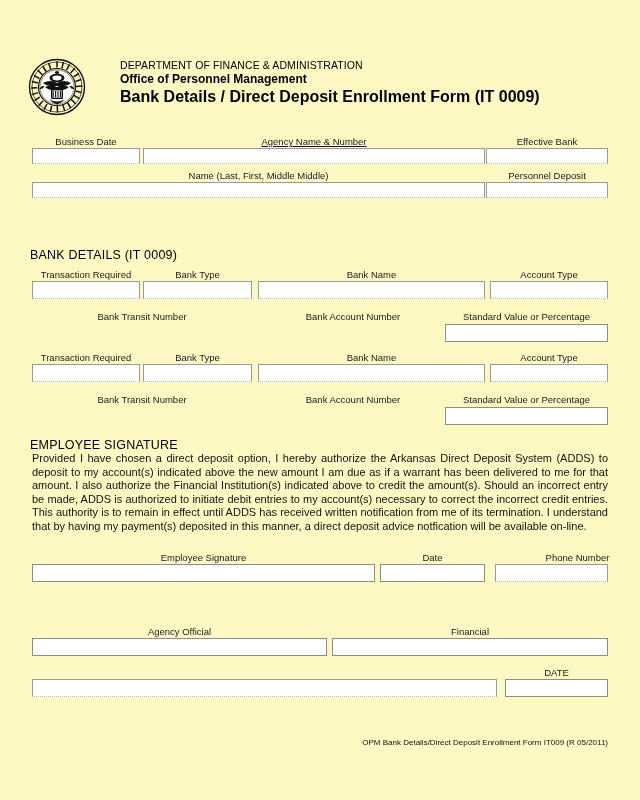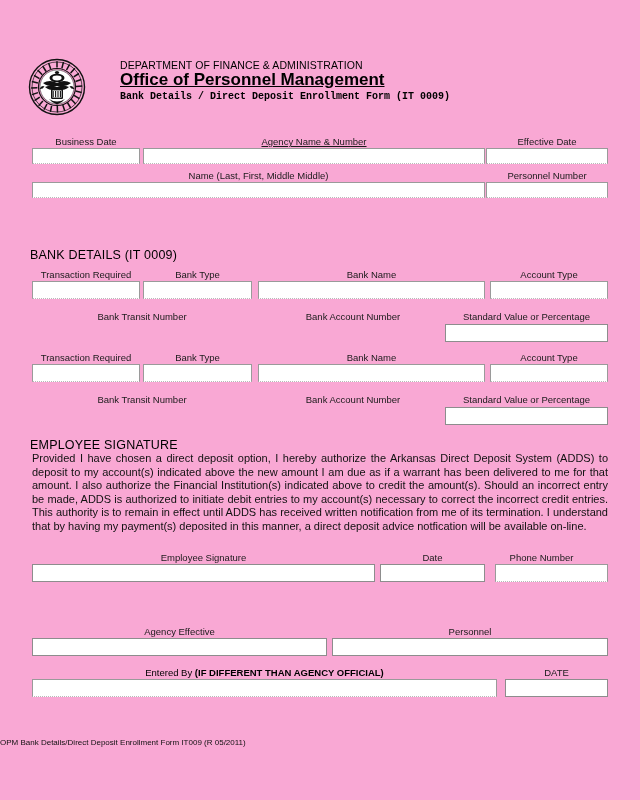--- a/index.html
+++ b/index.html
@@ -14,21 +14,21 @@
     font-family: "Liberation Sans", sans-serif;
     color: #000000;
     overflow: hidden;
   }
 
   .page {
     position: absolute;
     left: 0; top: 0;
     width: 640px;
     height: 800px;
-    background: #f9a8d4;
+    background: #fef9c3;
   }
 
   
   .header {
     position: absolute;
     left: 26px;
     top: 58px;
     width: 588px;
     height: 58px;
   }
@@ -45,32 +45,30 @@
     top: 0px;
     width: 500px;
   }
   .dept-line {
     font-size: 10.5px;
     letter-spacing: 0.1px;
     line-height: 14px;
     white-space: nowrap;
   }
   .office-line {
-    font-size: 17px;
+    font-size: 12px;
     font-weight: bold;
     line-height: 15px;
     white-space: nowrap;
-    text-decoration: underline;
   }
   .title-line {
-    font-size: 10px;
+    font-size: 16px;
     font-weight: bold;
     line-height: 19px;
     white-space: nowrap;
-    font-family: Liberation Mono, monospace;
   }
 
   
   .fld-label {
     position: absolute;
     font-size: 9.5px;
     line-height: 12px;
     text-align: center;
     color: #1a1a1a;
     white-space: nowrap;
@@ -106,21 +104,21 @@
     text-align: justify;
     color: #111;
   }
 
   
   .footer {
     position: absolute;
     left: 0;
     top: 738px;
     width: 608px;
-    text-align: left;
+    text-align: right;
     font-size: 8px;
     color: #111;
     white-space: nowrap;
   }
 
   .mixed-label {
     position: absolute;
     font-size: 9.5px;
     line-height: 12px;
     white-space: nowrap;
@@ -200,27 +198,27 @@
       <div class="title-line">Bank Details / Direct Deposit Enrollment Form (IT 0009)</div>
     </div>
   </div>
 
   <div class="fld-label" style="left:32px; top:136px; width:108px;">Business Date</div>
   <div class="fld-box" style="left:32px; top:148px; width:108px; height:16px;"></div>
 
   <div class="fld-label" style="left:143px; top:136px; width:342px;text-decoration:underline;">Agency Name &amp; Number</div>
   <div class="fld-box" style="left:143px; top:148px; width:342px; height:16px;"></div>
 
-  <div class="fld-label" style="left:486px; top:136px; width:122px;">Effective Date</div>
+  <div class="fld-label" style="left:486px; top:136px; width:122px;">Effective Bank</div>
   <div class="fld-box" style="left:486px; top:148px; width:122px; height:16px;"></div>
 
   <div class="fld-label" style="left:32px; top:170px; width:453px;">Name (Last, First, Middle Middle)</div>
   <div class="fld-box" style="left:32px; top:182px; width:453px; height:16px;"></div>
 
-  <div class="fld-label" style="left:486px; top:170px; width:122px;">Personnel Number</div>
+  <div class="fld-label" style="left:486px; top:170px; width:122px;">Personnel Deposit</div>
   <div class="fld-box" style="left:486px; top:182px; width:122px; height:16px;"></div>
 
   <div class="section-head" style="left:30px; top:248px;">BANK DETAILS (IT 0009)</div>
 
   <div class="fld-label" style="left:32px; top:269px; width:108px;">Transaction Required</div>
   <div class="fld-box" style="left:32px; top:281px; width:108px; height:18px;"></div>
 
   <div class="fld-label" style="left:143px; top:269px; width:109px;">Bank Type</div>
   <div class="fld-box" style="left:143px; top:281px; width:109px; height:18px;"></div>
 
@@ -255,33 +253,30 @@
   <div class="section-head" style="left:30px; top:438px;">EMPLOYEE SIGNATURE</div>
 
   <div class="legal-para">Provided I have chosen a direct deposit option, I hereby authorize the Arkansas Direct Deposit System (ADDS) to deposit to my account(s) indicated above the new amount I am due as if a warrant has been delivered to me for that amount.  I also authorize the Financial Institution(s) indicated above to credit the amount(s).  Should an incorrect entry be made, ADDS is authorized to initiate debit entries to my account(s) necessary to correct the incorrect credit entries.  This authority is to remain in effect until ADDS has received written notification from me of its termination.  I understand that by having my payment(s) deposited in this manner, a direct deposit advice notfication will be available on-line.</div>
 
   <div class="fld-label" style="left:32px; top:552px; width:343px;">Employee Signature</div>
   <div class="fld-box solid" style="left:32px; top:564px; width:343px; height:18px;"></div>
 
   <div class="fld-label" style="left:380px; top:552px; width:105px;">Date</div>
   <div class="fld-box solid" style="left:380px; top:564px; width:105px; height:18px;"></div>
 
-  <div class="fld-label" style="left:485px; top:552px; width:113px;">Phone Number</div>
+  <div class="fld-label" style="left:521px; top:552px; width:113px;">Phone Number</div>
   <div class="fld-box" style="left:495px; top:564px; width:113px; height:18px;"></div>
 
 
-  <div class="fld-label" style="left:32px; top:626px; width:295px;">Agency Effective</div>
+  <div class="fld-label" style="left:32px; top:626px; width:295px;">Agency Official</div>
   <div class="fld-box solid" style="left:32px; top:638px; width:295px; height:18px;"></div>
 
-  <div class="fld-label" style="left:332px; top:626px; width:276px;">Personnel</div>
+  <div class="fld-label" style="left:332px; top:626px; width:276px;">Financial</div>
   <div class="fld-box solid" style="left:332px; top:638px; width:276px; height:18px;"></div>
 
-  <div class="mixed-label" style="left:32px; top:667px; width:465px;">
-    <span>Entered By </span><b>(IF DIFFERENT THAN AGENCY OFFICIAL)</b>
-  </div>
   <div class="fld-box" style="left:32px; top:679px; width:465px; height:18px;"></div>
 
   <div class="fld-label" style="left:505px; top:667px; width:103px;">DATE</div>
   <div class="fld-box solid" style="left:505px; top:679px; width:103px; height:18px;"></div>
 
   <div class="footer">OPM Bank Details/Direct Deposit Enrollment Form IT009 (R 05/2011)</div>
 
 </div>
 
 </body></html>

